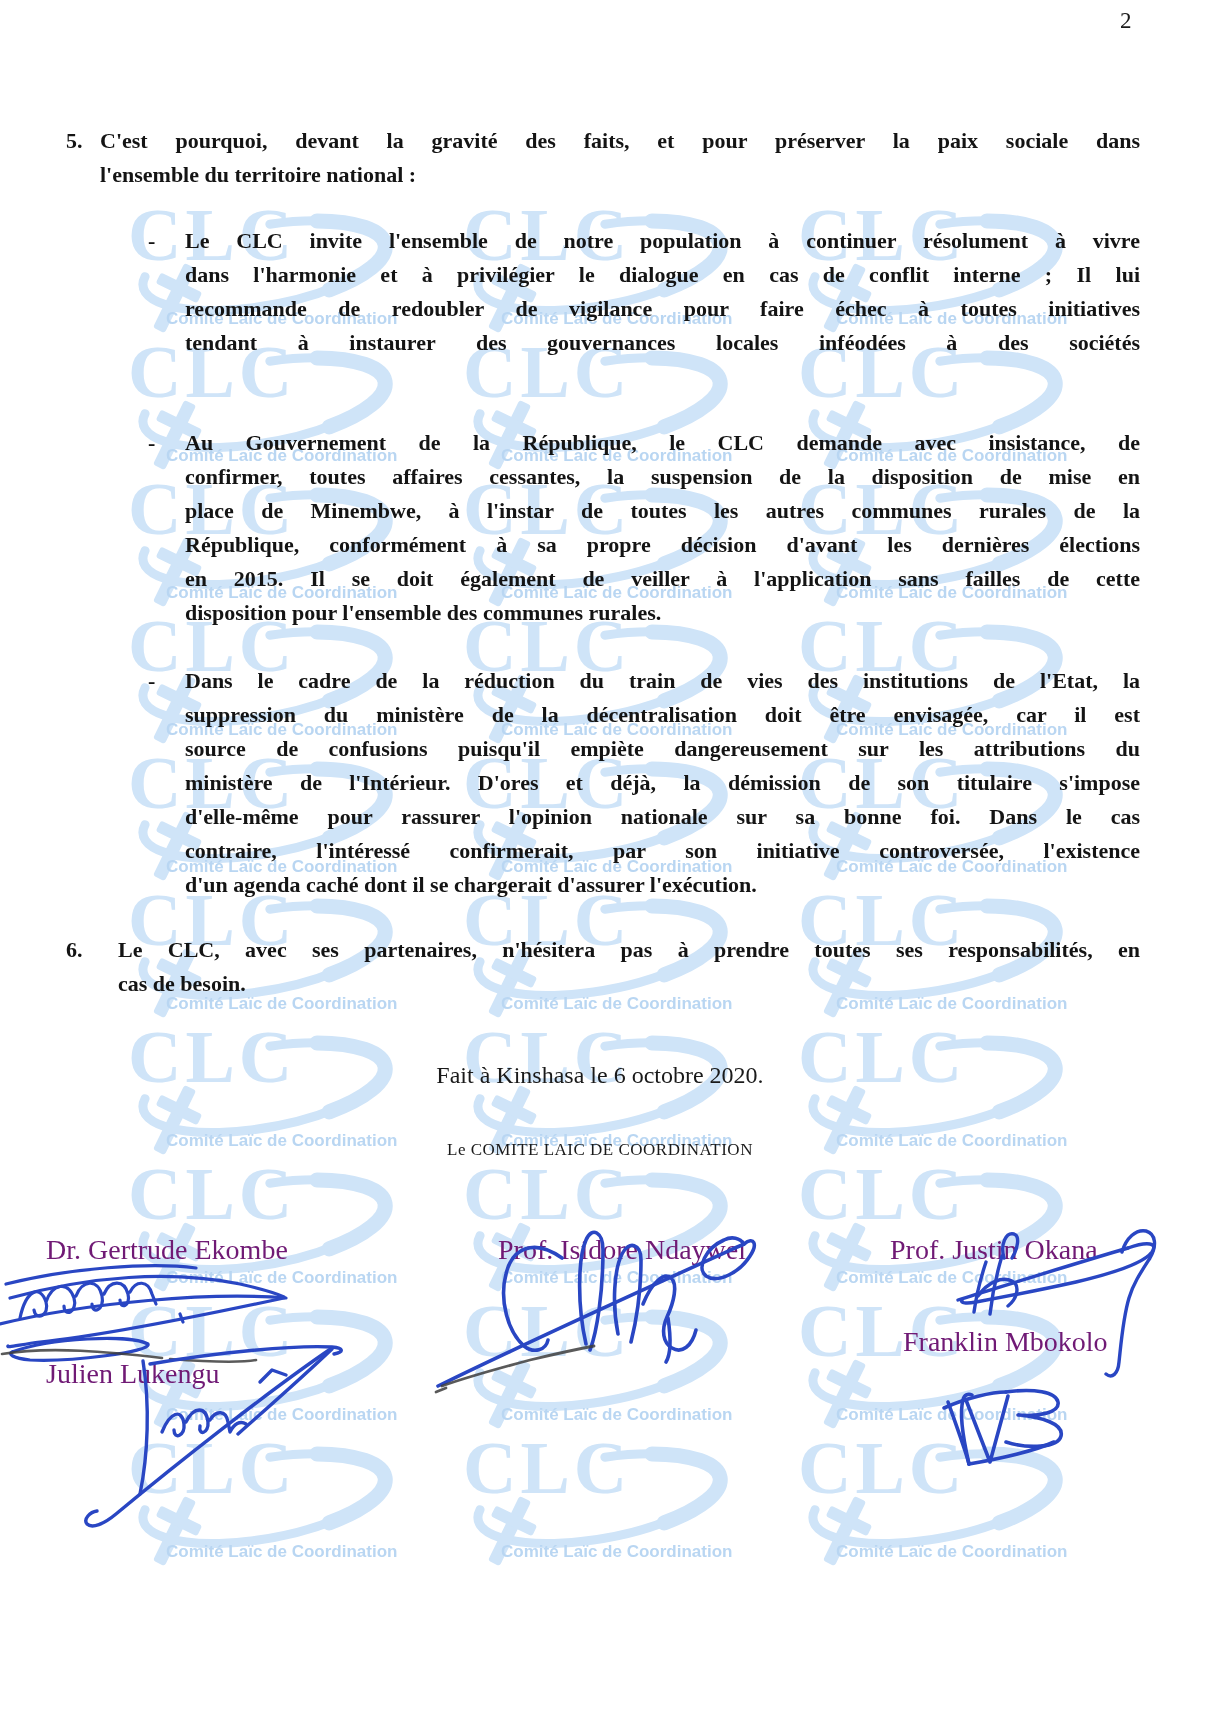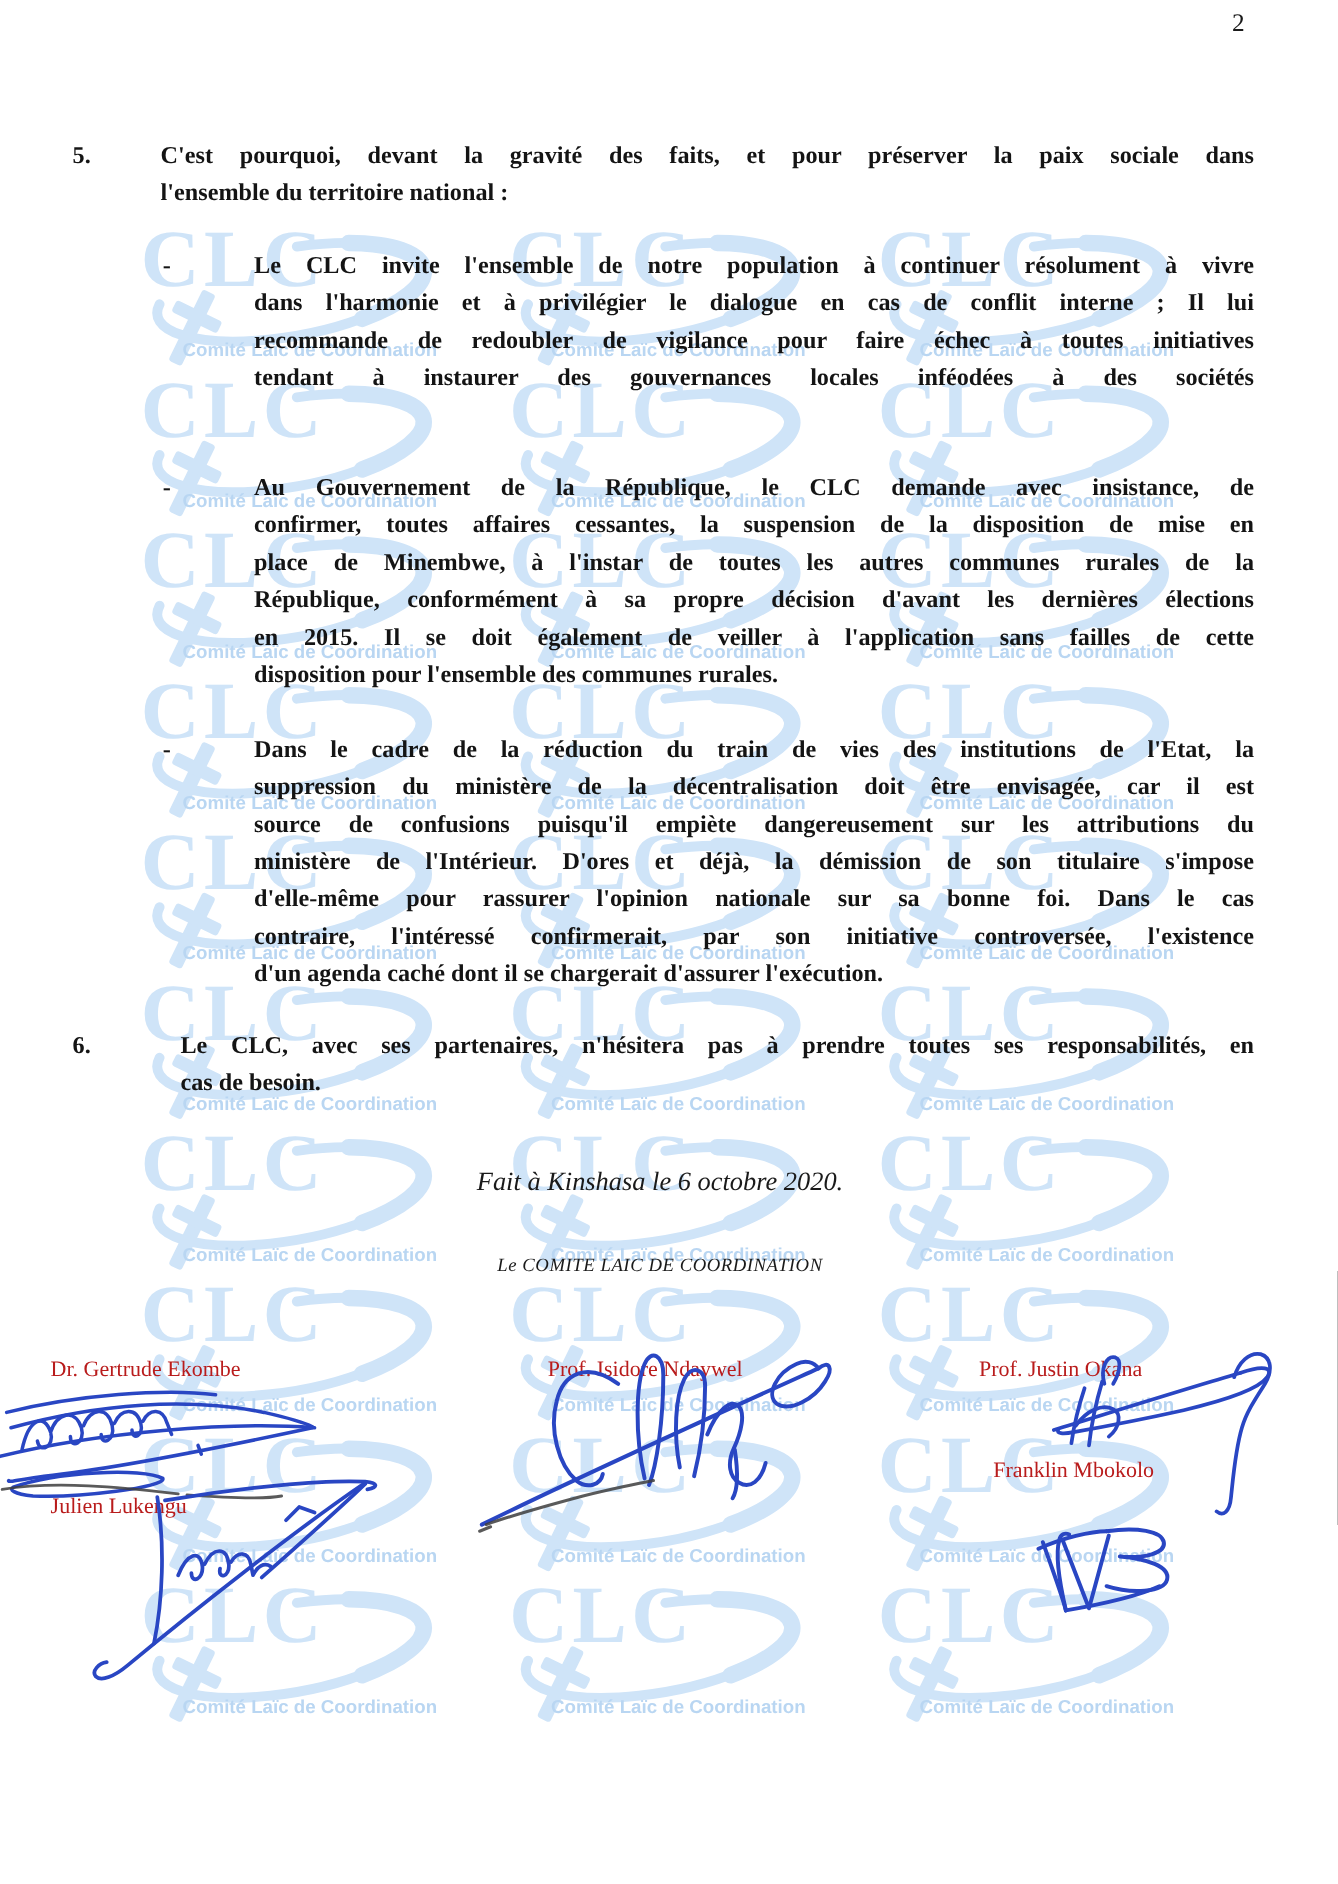--- a/index.html
+++ b/index.html
@@ -17,33 +17,33 @@
 
   .pagenum{
     position:absolute;left:1120px;top:8px;
     font-size:23px;color:#1a1a1a;
   }
   .para{
     position:absolute;
     font-weight:bold;font-size:22px;line-height:34px;
     color:#141414;
   }
-  .para .line{text-align:justify;text-align-last:justify;white-space:normal;margin-left:46px;}
+  .para .line{text-align:justify;text-align-last:justify;white-space:normal;}
   .para .line.last{text-align-last:left;}
   .marker{
     position:absolute;
     font-weight:bold;font-size:22px;line-height:34px;color:#141414;
   }
   .center-line{
-    position:absolute;left:0;width:1200px;text-align:center;color:#1a1a1a;font-style:italic;
+    position:absolute;left:0;width:1200px;text-align:center;color:#1a1a1a;
   }
   .place-date{top:1062px;font-size:24px;}
   .committee{top:1140px;font-size:17px;letter-spacing:.5px;}
   .name{
-    position:absolute;font-size:20px;color:#b91c1c;white-space:nowrap;
+    position:absolute;font-size:28px;color:#701a75;white-space:nowrap;
   }
   .wm-caption{
     font-family:"Liberation Sans", sans-serif;
     font-weight:600;
   }
   .wm-logo-text{
     font-family:"Liberation Serif", serif;
     font-weight:bold;
   }
 </style>

